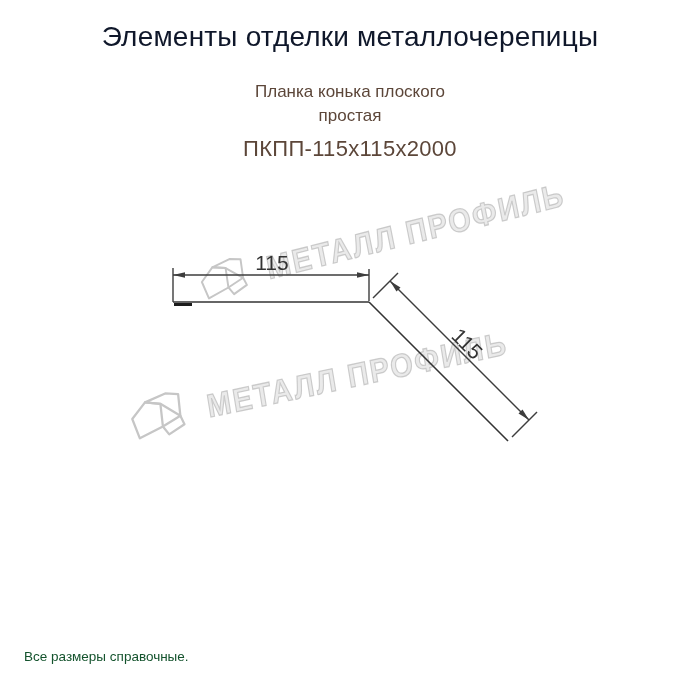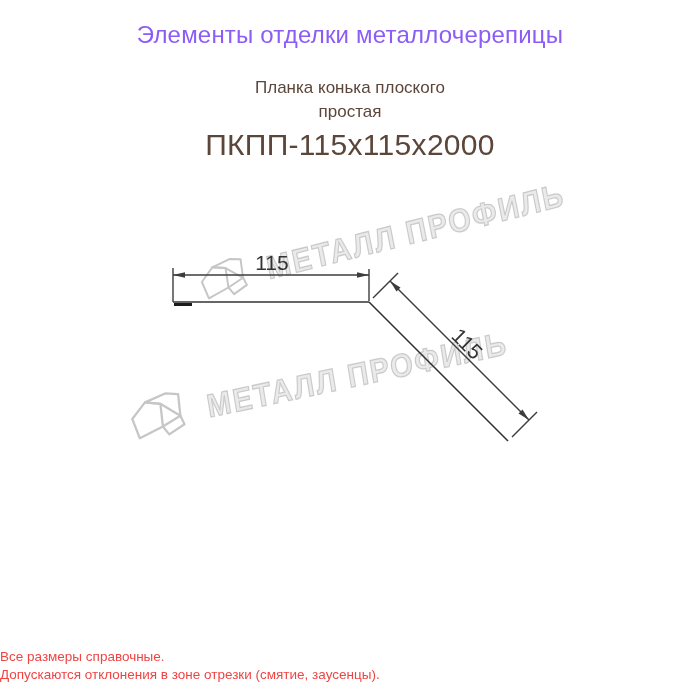--- a/index.html
+++ b/index.html
@@ -8,31 +8,31 @@
     background:#ffffff;
     font-family:"Liberation Sans", sans-serif;
     -webkit-font-smoothing:antialiased;
   }
   .page{position:absolute;inset:0;}
 
   
   .header{position:absolute;top:0;left:0;width:700px;text-align:center;}
   .title{
     margin:0;padding-top:21px;
-    font-size:24px;line-height:1.15;font-weight:400;
-    color:#8b5cf6;letter-spacing:0.2px;
+    font-size:28px;line-height:1.15;font-weight:400;
+    color:#0f172a;letter-spacing:0.2px;
   }
   .subtitle{
     margin:27px auto 0 auto;max-width:252px;
     font-size:17px;line-height:24px;font-weight:400;
     color:#5c4639;
   }
   .model{
     margin:9px auto 0 auto;
-    font-size:30px;line-height:24px;font-weight:400;
+    font-size:22px;line-height:24px;font-weight:400;
     color:#5c4639;letter-spacing:0.3px;
   }
 
   
   .watermark{
     position:absolute;display:flex;align-items:center;gap:7px;
     transform-origin:0 50%;
     pointer-events:none;white-space:nowrap;
   }
   .wm-upper{left:200px;top:264px;transform:rotate(-14deg);}
@@ -54,22 +54,22 @@
   .pline{stroke:#333333;stroke-width:1.6;fill:none;}
   .hem{stroke:#1c1c1c;stroke-width:3;fill:none;}
   .arrow{fill:#3d3d3d;stroke:none;}
   .dimtext{
     font-family:"Liberation Sans",sans-serif;
     font-size:21px;fill:#333333;
   }
 
   
   .footer{
-    position:absolute;left:0;top:648px;
-    font-size:13.5px;line-height:18px;color:#ef4444;
+    position:absolute;left:24px;top:648px;
+    font-size:13.5px;line-height:18px;color:#14532d;
   }
 </style>
 </head>
 <body>
 
 <div class="page">
 
   <div class="header">
     <div class="title">Элементы отделки металлочерепицы</div>
     <div class="subtitle">Планка конька плоского простая</div>
@@ -112,16 +112,15 @@
     <line class="dline" x1="373" y1="298" x2="398" y2="273"></line>
     <line class="dline" x1="512" y1="437" x2="537" y2="412"></line>
     <line class="dline" x1="390" y1="281" x2="529" y2="420"></line>
     <polygon class="arrow" points="390,281 400.5,287.5 396.5,291.5"></polygon>
     <polygon class="arrow" points="529,420 522.5,409.5 518.5,413.5"></polygon>
     <text class="dimtext" x="467" y="351" text-anchor="middle" transform="rotate(45 467 344)">115</text>
   </svg>
 
   <div class="footer">
     <div>Все размеры справочные.</div>
-    <div>Допускаются отклонения в зоне отрезки (смятие, заусенцы).</div>
   </div>
 
 </div>
 
 </body></html>

